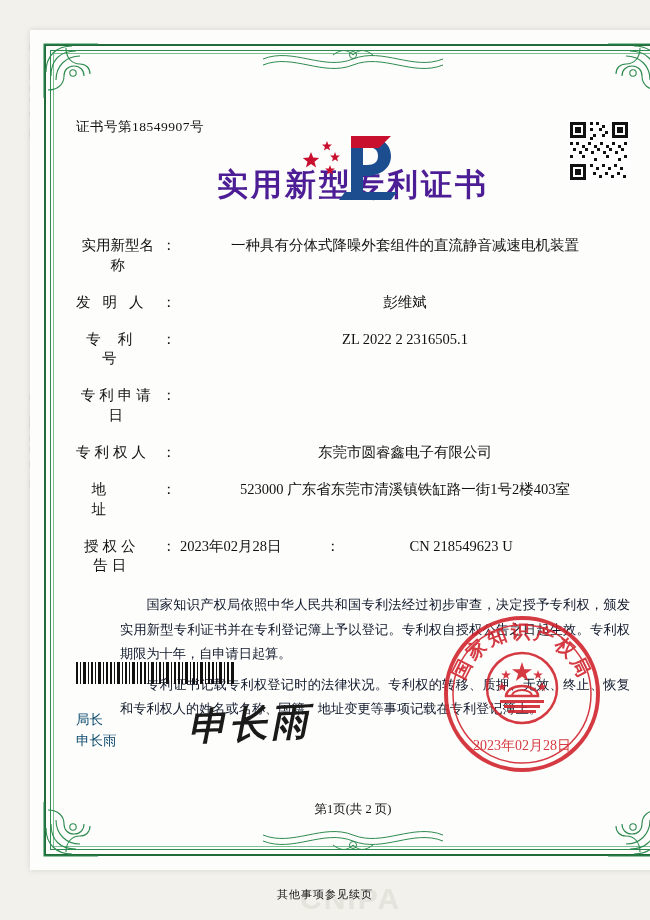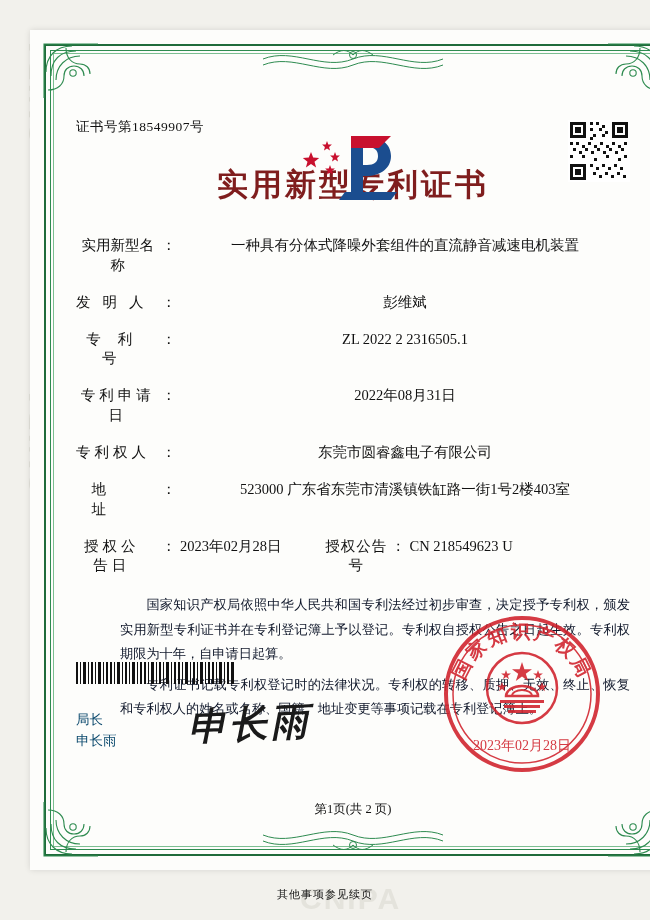--- a/index.html
+++ b/index.html
@@ -112,21 +112,21 @@
     width: 62px;
     height: 62px;
   }
 
   .title {
     text-align: center;
     font-size: 31px;
     font-weight: bold;
     letter-spacing: 3px;
     margin-top: 28px;
-    color: #7f1d1d;
+    color: #4c1d95;
     font-family: "Liberation Serif", serif;
   }
 
   .fields {
     margin-top: 30px;
     font-size: 14.5px;
     color: #111;
     text-align: center;
   }
   .row {
@@ -434,21 +434,20 @@
             <span class="colon">：</span>
         </div>
         <div class="value">ZL 2022 2 2316505.1</div>
       </div>
 
       <div class="row">
         <div class="label">
           <span style="letter-spacing:4px;">专利申请日</span>
             <span class="colon">：</span>
         </div>
-        <div class="value">2022年08月31日</div>
       </div>
 
       <div class="row">
         <div class="label">
           <span style="letter-spacing:4px;">专利权人</span>
             <span class="colon">：</span>
         </div>
         <div class="value">东莞市圆睿鑫电子有限公司</div>
       </div>
 
@@ -463,21 +462,20 @@
       <div class="row row-split">
         <div class="half">
           <div class="label-short">
             <span style="letter-spacing:4px;">授权公告日</span>
               <span class="colon">：</span>
           </div>
           <div>2023年02月28日</div>
         </div>
         <div class="half second">
           <div class="label-pub2">
-            <span style="letter-spacing:1px;">授权公告号</span>
               <span class="colon">：</span>
           </div>
           <div>CN 218549623 U</div>
         </div>
       </div>
 
     </div>
 
     <div class="para">国家知识产权局依照中华人民共和国专利法经过初步审查，决定授予专利权，颁发实用新型专利证书并在专利登记簿上予以登记。专利权自授权公告之日起生效。专利权期限为十年，自申请日起算。</div>
     <div class="para second">专利证书记载专利权登记时的法律状况。专利权的转移、质押、无效、终止、恢复和专利权人的姓名或名称、国籍、地址变更等事项记载在专利登记簿上。</div>

